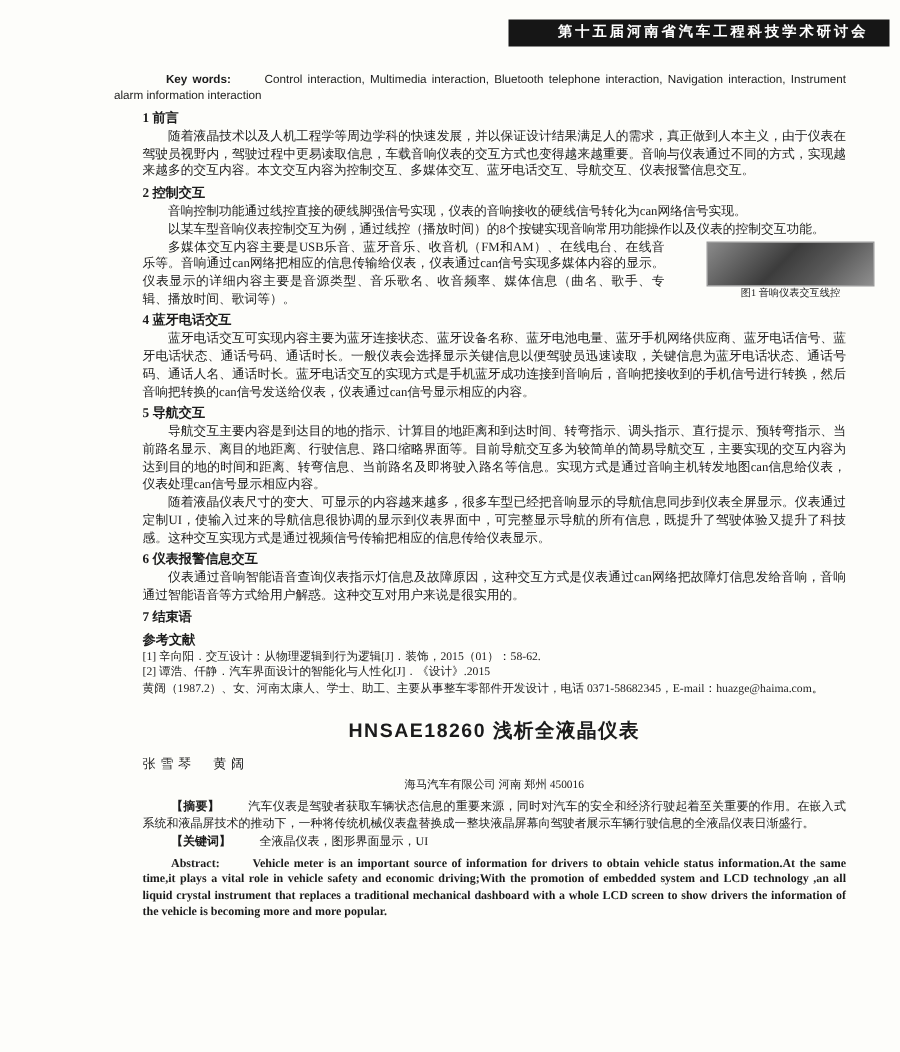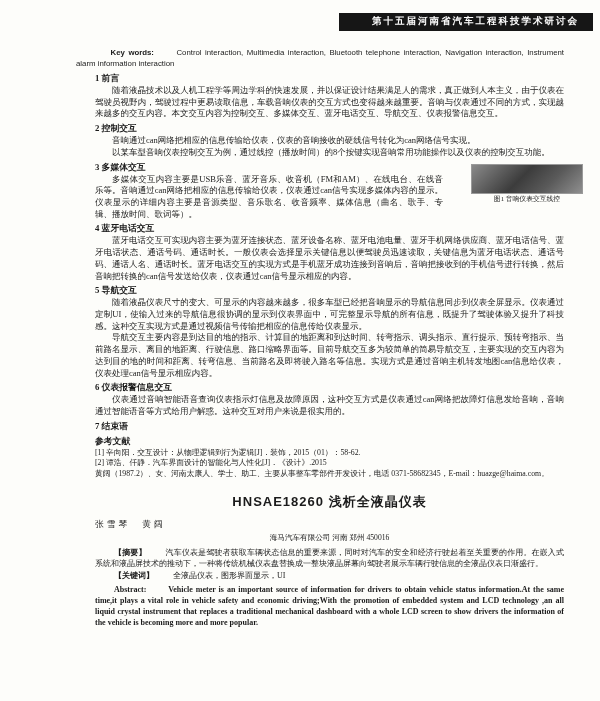--- a/index.html
+++ b/index.html
@@ -63,42 +63,41 @@
 
     <p class="kw"><b>Key words:</b><span> Control interaction, Multimedia interaction, Bluetooth telephone interaction, Navigation interaction, Instrument alarm information interaction</span></p>
 
     <div class="sec">
       <h3 class="sec-h">1 前言</h3>
       <p class="body-p">随着液晶技术以及人机工程学等周边学科的快速发展，并以保证设计结果满足人的需求，真正做到人本主义，由于仪表在驾驶员视野内，驾驶过程中更易读取信息，车载音响仪表的交互方式也变得越来越重要。音响与仪表通过不同的方式，实现越来越多的交互内容。本文交互内容为控制交互、多媒体交互、蓝牙电话交互、导航交互、仪表报警信息交互。</p>
     </div>
 
     <div class="sec">
       <h3 class="sec-h">2 控制交互</h3>
-      <p class="body-p">音响通过can网络把相应的信息传输给仪表，仪表的音响接收的硬线信号转化为can网络信号实现。</p>
+      <p class="body-p">音响控制功能通过线控直接的硬线脚强信号实现，仪表的音响接收的硬线信号转化为can网络信号实现。</p>
       <p class="body-p">以某车型音响仪表控制交互为例，通过线控（播放时间）的8个按键实现音响常用功能操作以及仪表的控制交互功能。</p>
     </div>
 
     <div class="sec">
       <div class="figure">
         <div class="fig-img"></div>
         <div class="fig-cap">图1 音响仪表交互线控</div>
       </div>
-      <h3 class="sec-h">3 多媒体交互</h3>
       <p class="body-p">多媒体交互内容主要是USB乐音、蓝牙音乐、收音机（FM和AM）、在线电台、在线音乐等。音响通过can网络把相应的信息传输给仪表，仪表通过can信号实现多媒体内容的显示。仪表显示的详细内容主要是音源类型、音乐歌名、收音频率、媒体信息（曲名、歌手、专辑、播放时间、歌词等）。</p>
     </div>
 
     <div class="sec">
       <h3 class="sec-h">4 蓝牙电话交互</h3>
       <p class="body-p">蓝牙电话交互可实现内容主要为蓝牙连接状态、蓝牙设备名称、蓝牙电池电量、蓝牙手机网络供应商、蓝牙电话信号、蓝牙电话状态、通话号码、通话时长。一般仪表会选择显示关键信息以便驾驶员迅速读取，关键信息为蓝牙电话状态、通话号码、通话人名、通话时长。蓝牙电话交互的实现方式是手机蓝牙成功连接到音响后，音响把接收到的手机信号进行转换，然后音响把转换的can信号发送给仪表，仪表通过can信号显示相应的内容。</p>
     </div>
 
     <div class="sec clearfix">
       <h3 class="sec-h">5 导航交互</h3>
+      <p class="body-p">导航交互主要内容是到达目的地的指示、计算目的地距离和到达时间、转弯指示、调头指示、直行提示、预转弯指示、当前路名显示、离目的地距离、行驶信息、路口缩略界面等。目前导航交互多为较简单的简易导航交互，主要实现的交互内容为达到目的地的时间和距离、转弯信息、当前路名及即将驶入路名等信息。实现方式是通过音响主机转发地图can信息给仪表，仪表处理can信号显示相应内容。</p>
       <p class="body-p">随着液晶仪表尺寸的变大、可显示的内容越来越多，很多车型已经把音响显示的导航信息同步到仪表全屏显示。仪表通过定制UI，使输入过来的导航信息很协调的显示到仪表界面中，可完整显示导航的所有信息，既提升了驾驶体验又提升了科技感。这种交互实现方式是通过视频信号传输把相应的信息传给仪表显示。</p>
-      <p class="body-p">导航交互主要内容是到达目的地的指示、计算目的地距离和到达时间、转弯指示、调头指示、直行提示、预转弯指示、当前路名显示、离目的地距离、行驶信息、路口缩略界面等。目前导航交互多为较简单的简易导航交互，主要实现的交互内容为达到目的地的时间和距离、转弯信息、当前路名及即将驶入路名等信息。实现方式是通过音响主机转发地图can信息给仪表，仪表处理can信号显示相应内容。</p>
     </div>
 
     <div class="sec">
       <h3 class="sec-h">6 仪表报警信息交互</h3>
       <p class="body-p">仪表通过音响智能语音查询仪表指示灯信息及故障原因，这种交互方式是仪表通过can网络把故障灯信息发给音响，音响通过智能语音等方式给用户解惑。这种交互对用户来说是很实用的。</p>
     </div>
 
     <div class="sec">
       <h3 class="sec-h">7 结束语</h3>
     </div>

